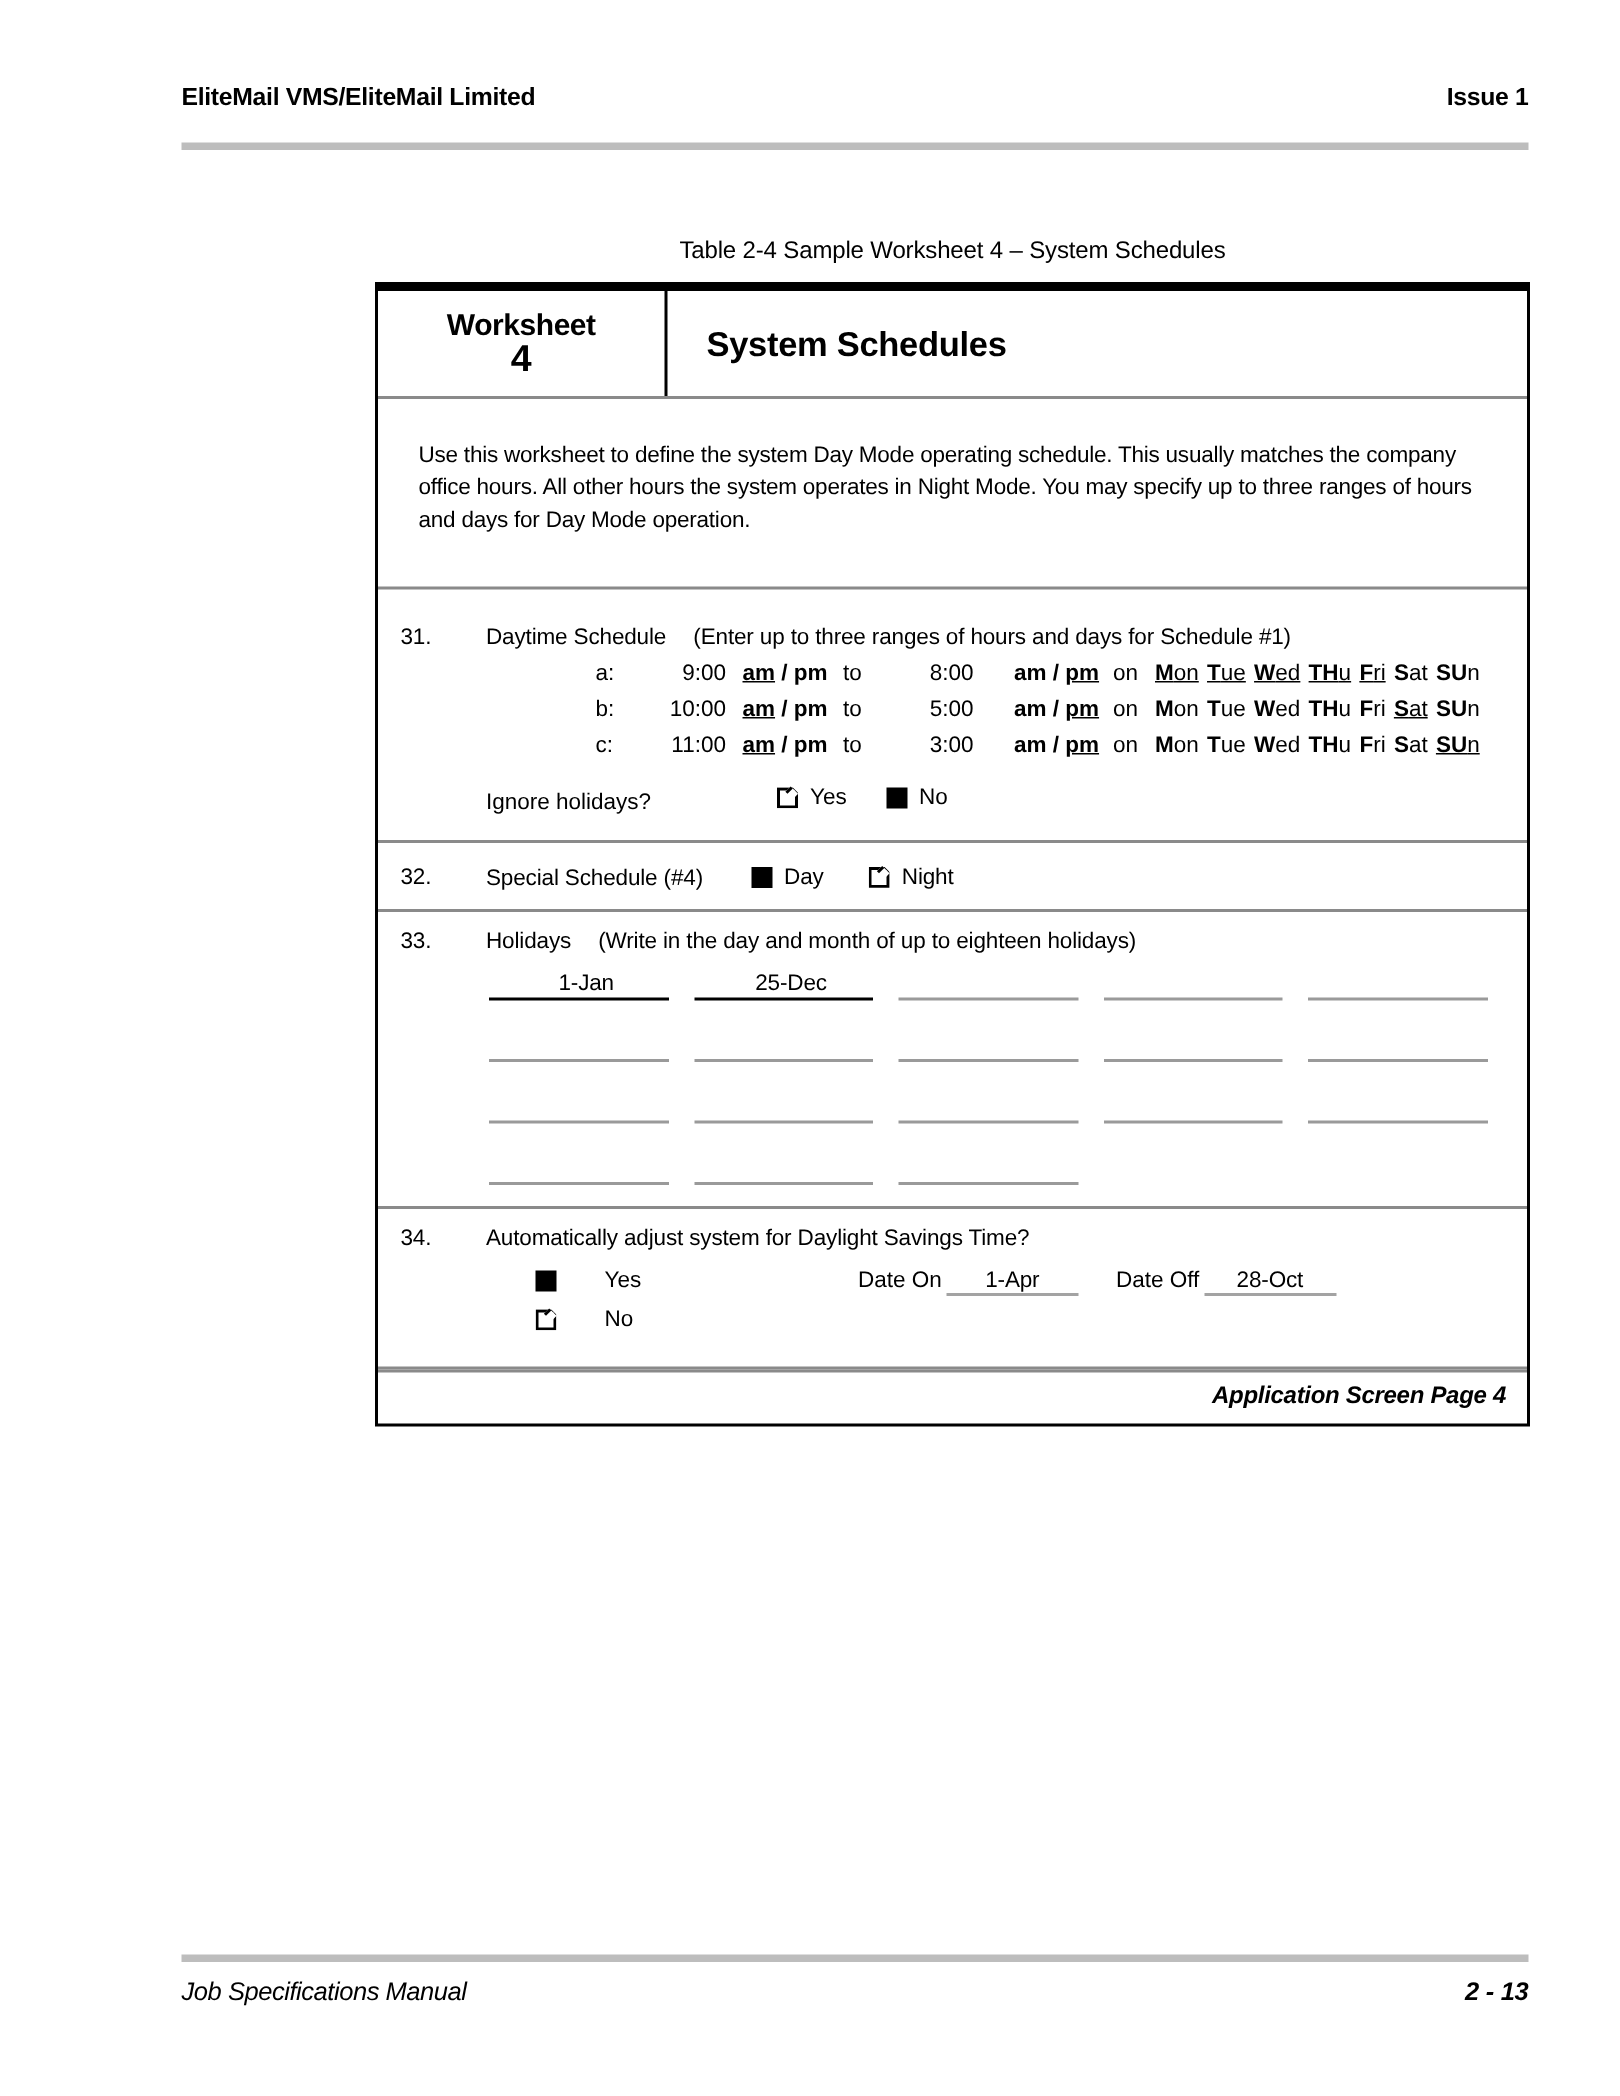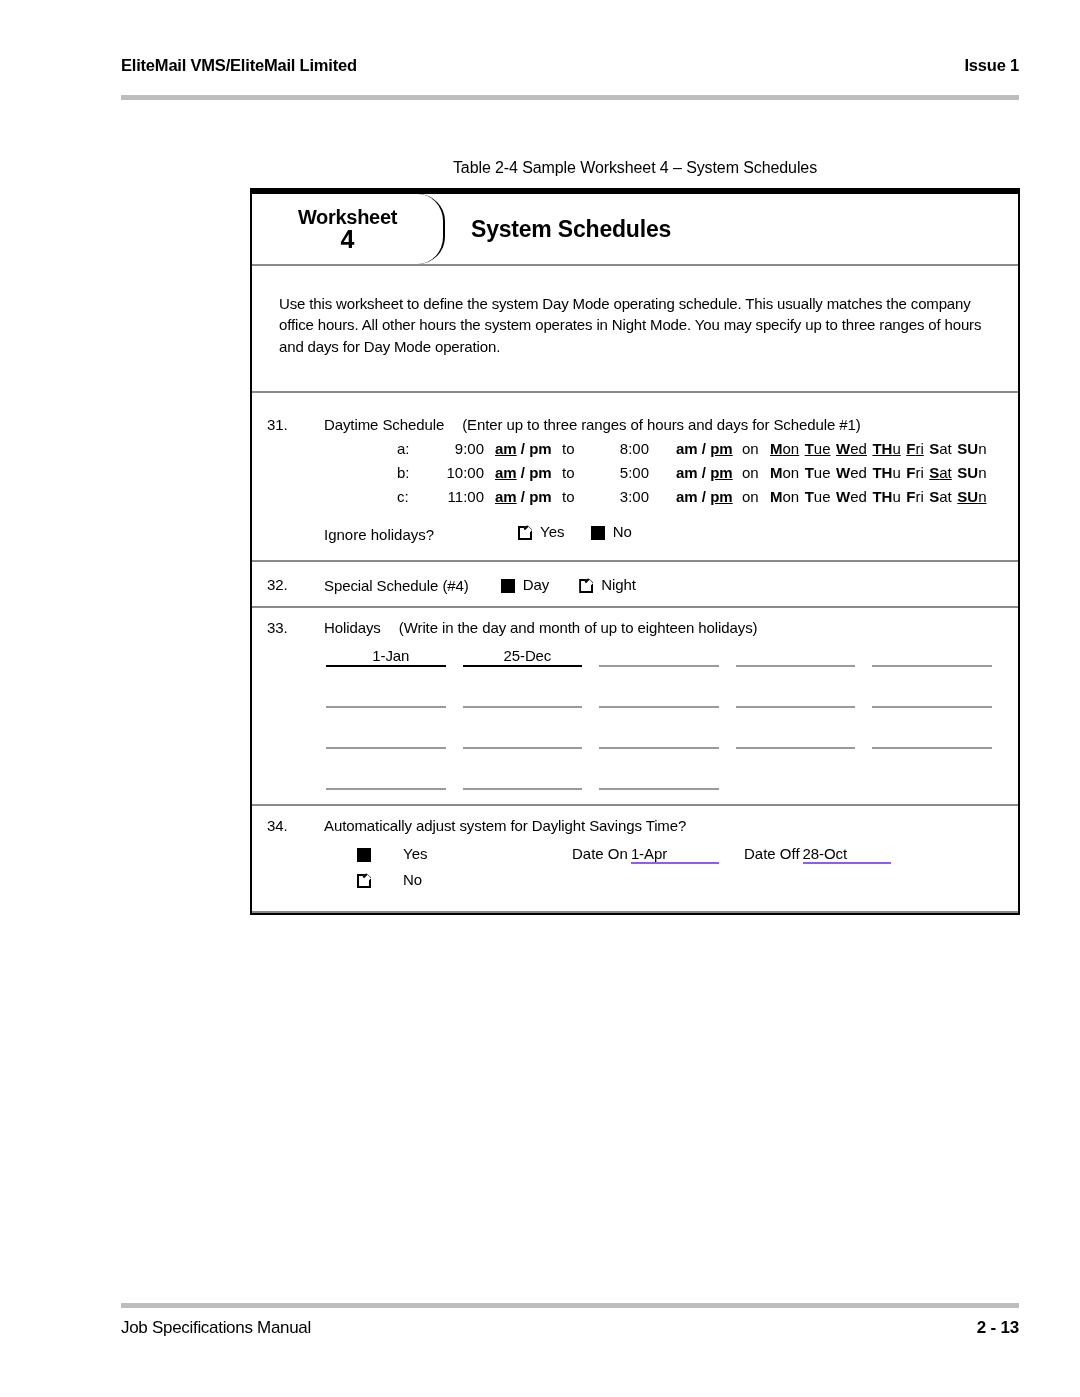--- a/index.html
+++ b/index.html
@@ -86,21 +86,20 @@
   }
   .ws-title-left {
     width: 193px;
     border-right: 2px solid #000;
     box-sizing: border-box;
     display: flex;
     flex-direction: column;
     align-items: center;
     justify-content: center;
     padding-top: 2px;
-    border-radius: 27px;
   }
   .ws-label {
     font-size: 20px;
     font-weight: bold;
     line-height: 1.02;
     letter-spacing: -0.3px;
   }
   .ws-number {
     font-size: 25px;
     font-weight: bold;
@@ -275,21 +274,22 @@
     font-size: 15px;
     white-space: nowrap;
   }
   .dst-cb    { position: absolute; left: 33px; top: 3px; }
   .dst-lbl   { position: absolute; left: 79px; top: 2px; }
   .dst-dateon{ position: absolute; left: 248px; top: 2px; }
   .dst-dateoff{position: absolute; left: 420px; top: 2px; }
   .blank {
     display: inline-block;
     min-width: 88px;
-    border-bottom: 2px solid #8b5cf6;
+    text-align: center;
+    border-bottom: 2px solid #a3a3a3;
     margin: 0 3px;
     letter-spacing: -0.1px;
   }
 
   
   .ws-footer {
     border-top: 2px solid #8a8a8a;
     text-align: right;
     padding: 7px 14px 9px 0;
     font-size: 16px;
@@ -308,20 +308,21 @@
     background: #bdbdbd;
   }
   .pg-footer {
     position: absolute;
     left: 121px;
     top: 1318px;
     width: 898px;
     display: flex;
     justify-content: space-between;
     align-items: center;
+    font-style: italic;
   }
   .pg-footer .ftr-left {
     font-size: 17px;
     letter-spacing: -0.3px;
     white-space: nowrap;
   }
   .pg-footer .ftr-right {
     font-size: 17px;
     font-weight: bold;
     letter-spacing: -0.2px;
@@ -535,20 +536,21 @@
         </div>
         <div class="dst-line">
           <span class="dst-cb">
             <span class="cb cb-empty"></span>
           </span>
           <span class="dst-lbl">No</span>
         </div>
       </div>
     </div>
 
+    <div class="ws-footer">Application Screen Page 4</div>
   </div>
 
   <div class="rule-bottom"></div>
   <div class="pg-footer">
     <div class="ftr-left">Job Specifications Manual</div>
     <div class="ftr-right">2 - 13</div>
   </div>
 
 </div>
 

